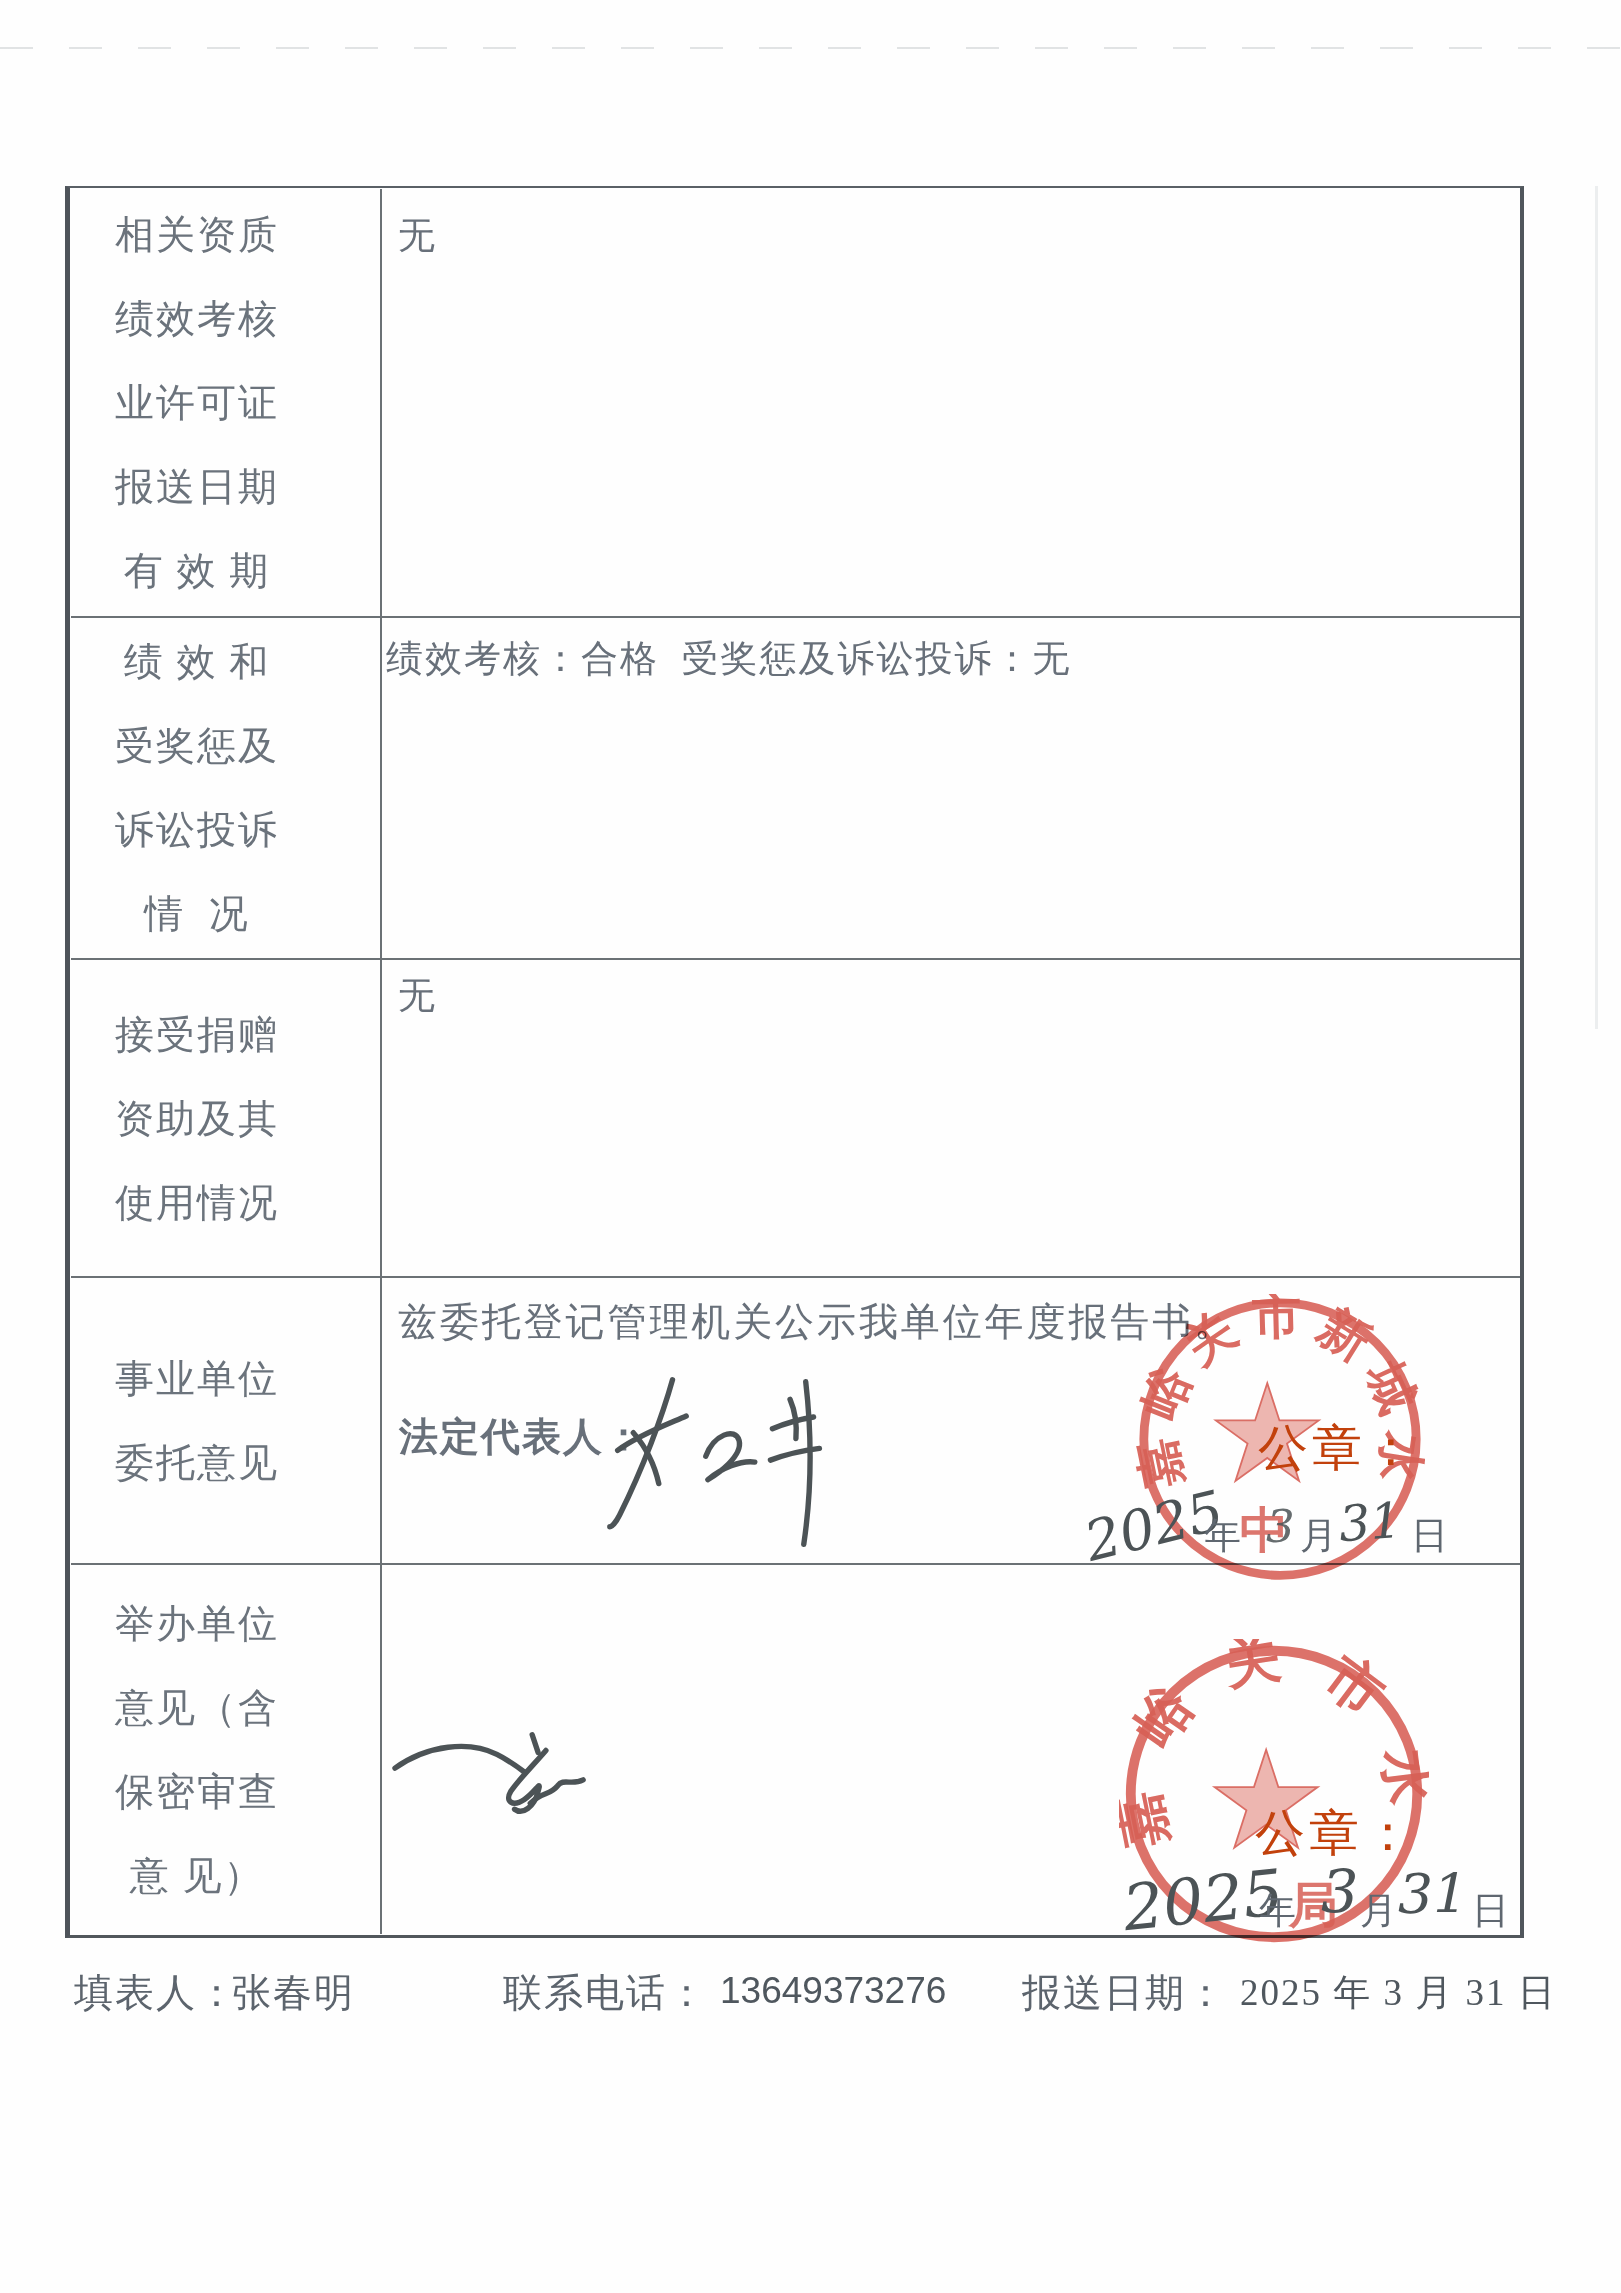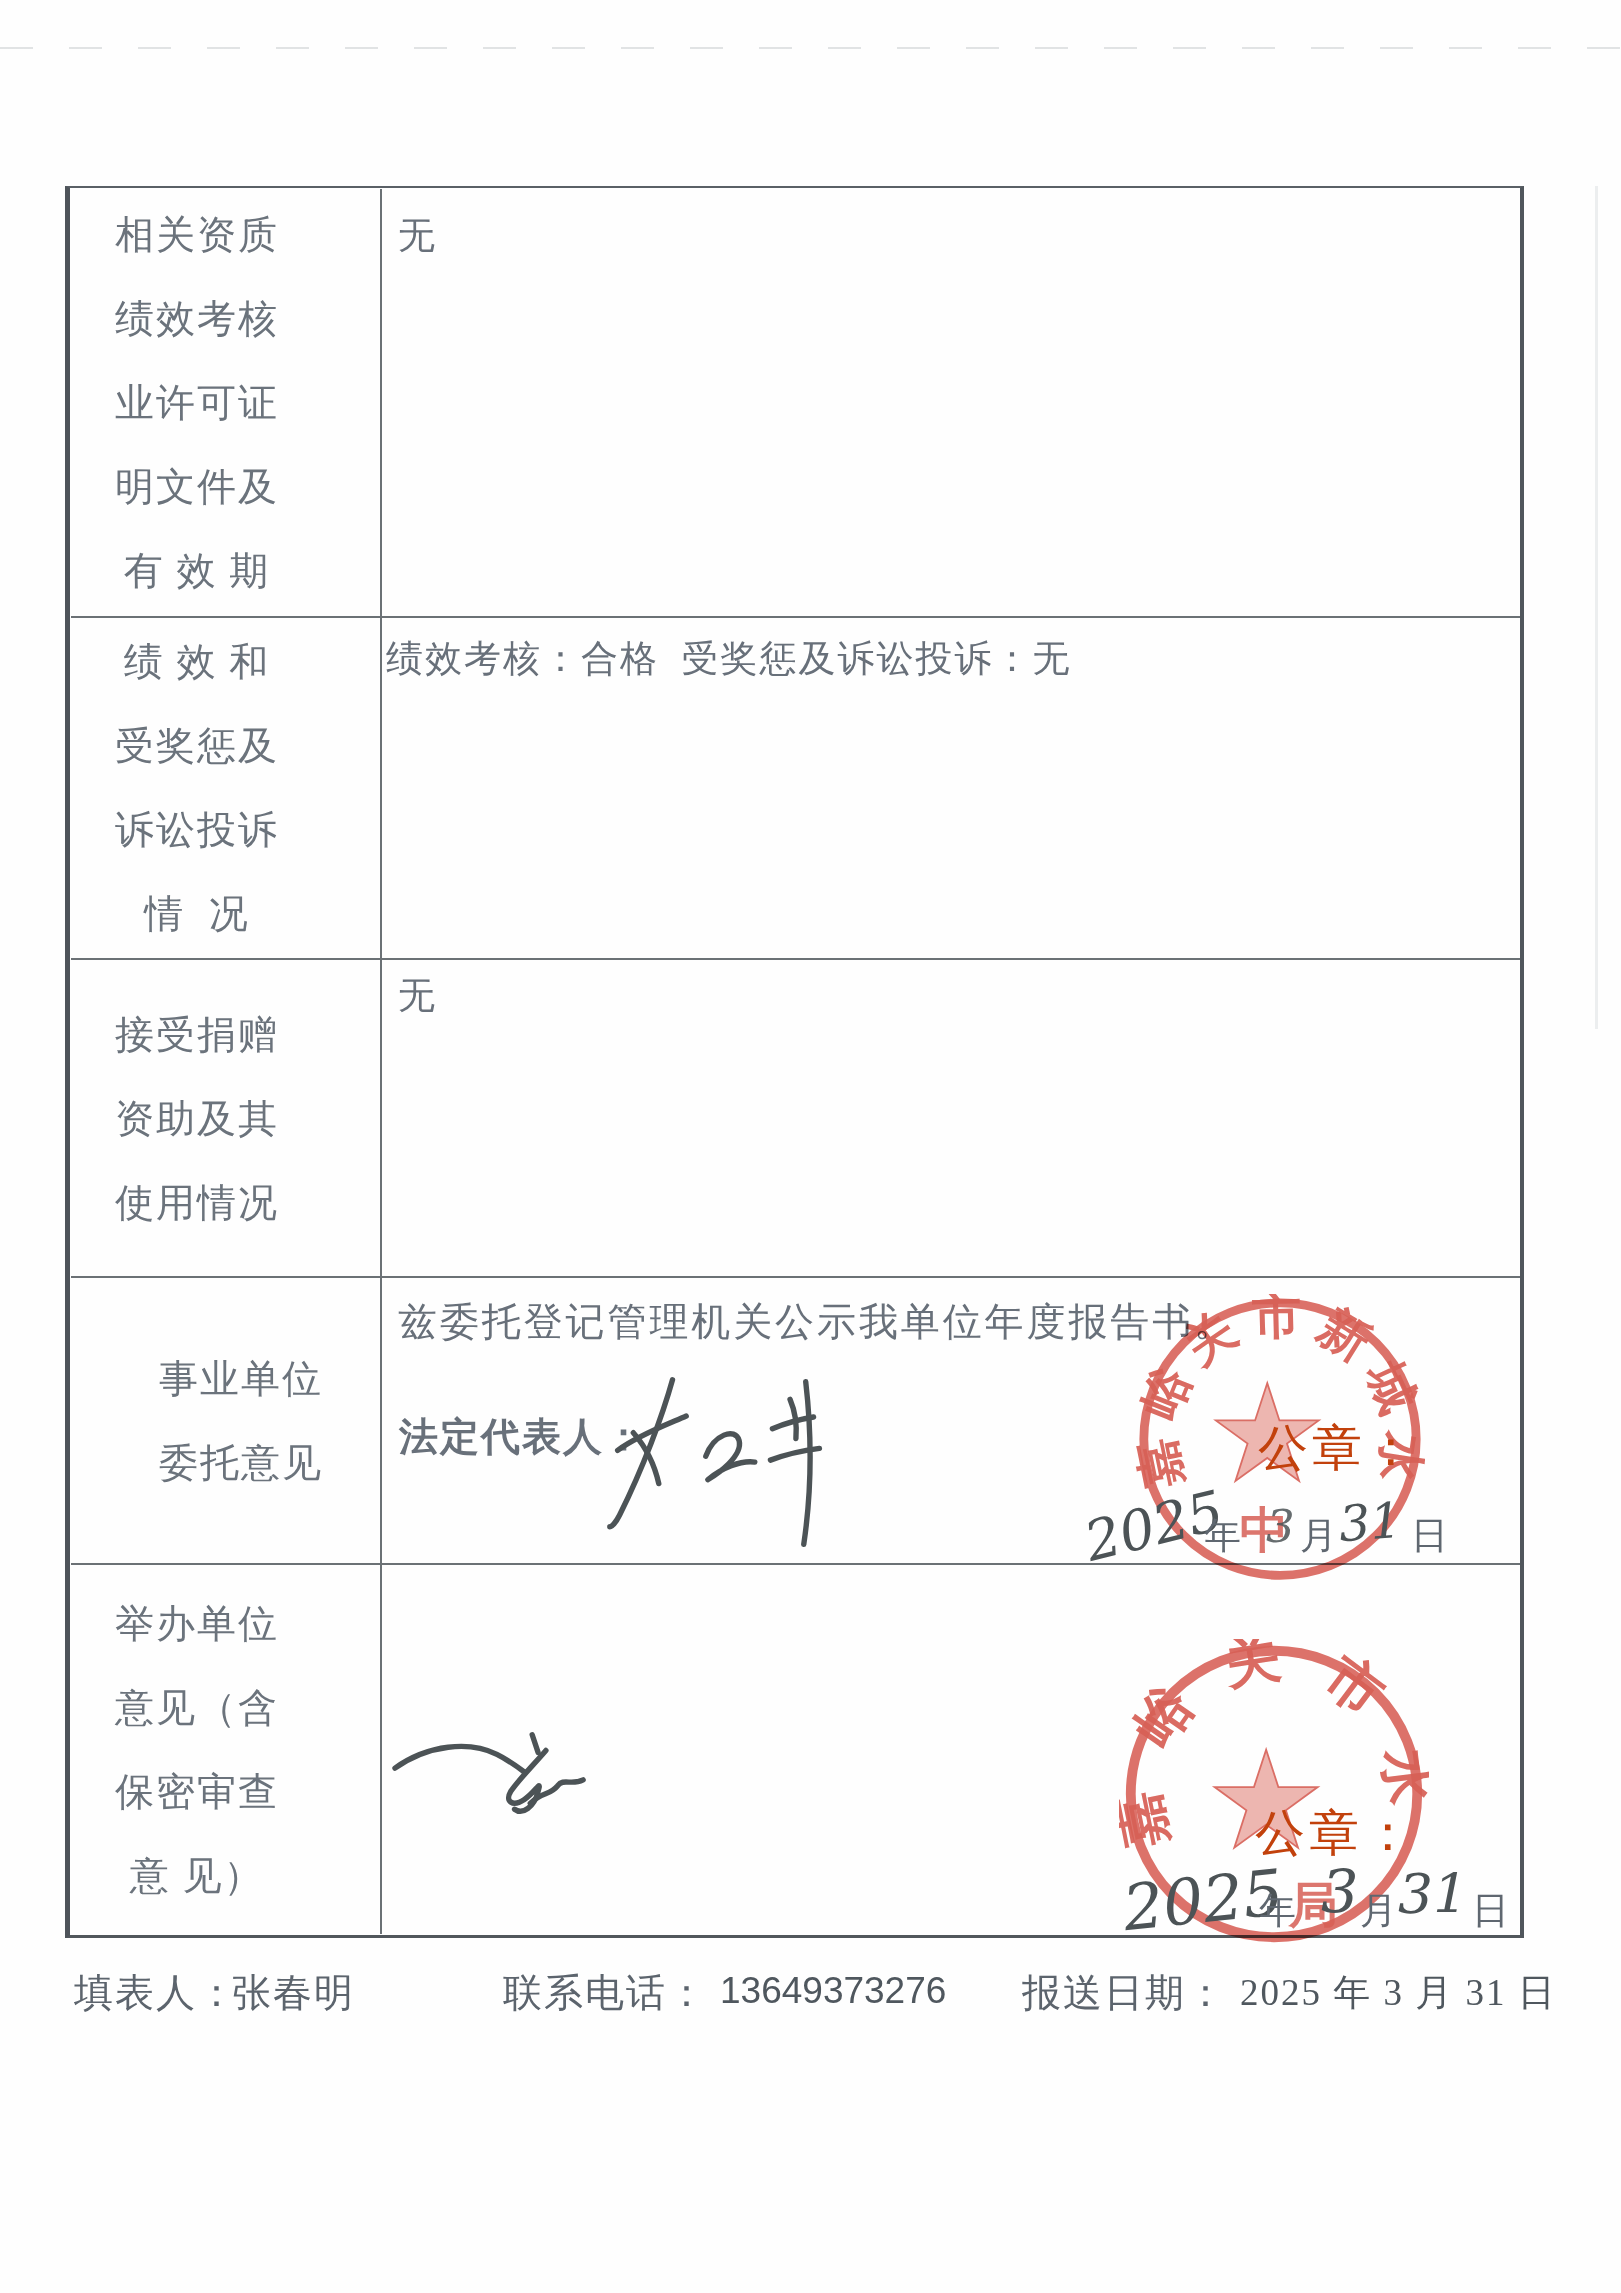--- a/index.html
+++ b/index.html
@@ -17,21 +17,21 @@
     border-left:5.9px solid #4e545a;border-right:4.9px solid #50565c;border-top:2.9px solid #5a6066;border-bottom:3.9px solid #51575c;}
   .hline{position:absolute;left:71px;width:1449px;height:2px;background:#6b7175;}
   .hline.l1{top:616px;} .hline.l2{top:958px;} .hline.l3{top:1276px;} .hline.l4{top:1563px;}
   .vline{position:absolute;left:380px;top:189px;width:2px;height:1745px;background:#6b7175;}
   
   .lbl{position:absolute;left:71px;width:252px;display:flex;flex-direction:column;justify-content:center;
     align-items:center;row-gap:45px;font-size:39px;line-height:39px;color:#6b737c;letter-spacing:2px;white-space:pre;}
   .lbl.r1{top:189px;height:426px;}
   .lbl.r2{top:617px;height:340px;}
   .lbl.r3{top:960px;height:317px;}
-  .lbl.r4{top:1278px;height:285px;align-items:flex-end;}
+  .lbl.r4{top:1278px;height:285px;}
   .lbl.r5{top:1565px;height:369px;}
   
   .ctext{position:absolute;font-size:37px;line-height:43px;color:#68707a;letter-spacing:2px;white-space:pre;}
   .c1{left:398px;top:214px;}
   .c2{left:386px;top:637px;}
   .c3{left:398px;top:974px;}
   .c4{left:398px;top:1300px;font-size:39px;letter-spacing:2.9px;}
   .legal{left:399px;top:1415px;font-size:39px;font-weight:bold;}
   .gray-unit{position:absolute;font-size:37px;color:#5f6770;}
   .hand{position:absolute;font-family:"DejaVu Serif","Liberation Serif",serif;font-style:italic;color:#4c5356;}
@@ -60,21 +60,21 @@
 <div class="hline l1"></div>
 <div class="hline l2"></div>
 <div class="hline l3"></div>
 <div class="hline l4"></div>
 <div class="vline"></div>
 
 <div class="lbl r1">
   <span>相关资质</span>
   <span>绩效考核</span>
   <span>业许可证</span>
-  <span>明文件及</span>
+  <span>报送日期</span>
   <span>有 效 期</span>
 </div>
 <div class="ctext c1">无</div>
 
 <div class="lbl r2">
   <span>绩 效 和</span>
   <span>受奖惩及</span>
   <span>诉讼投诉</span>
   <span>情  况</span>
 </div>

